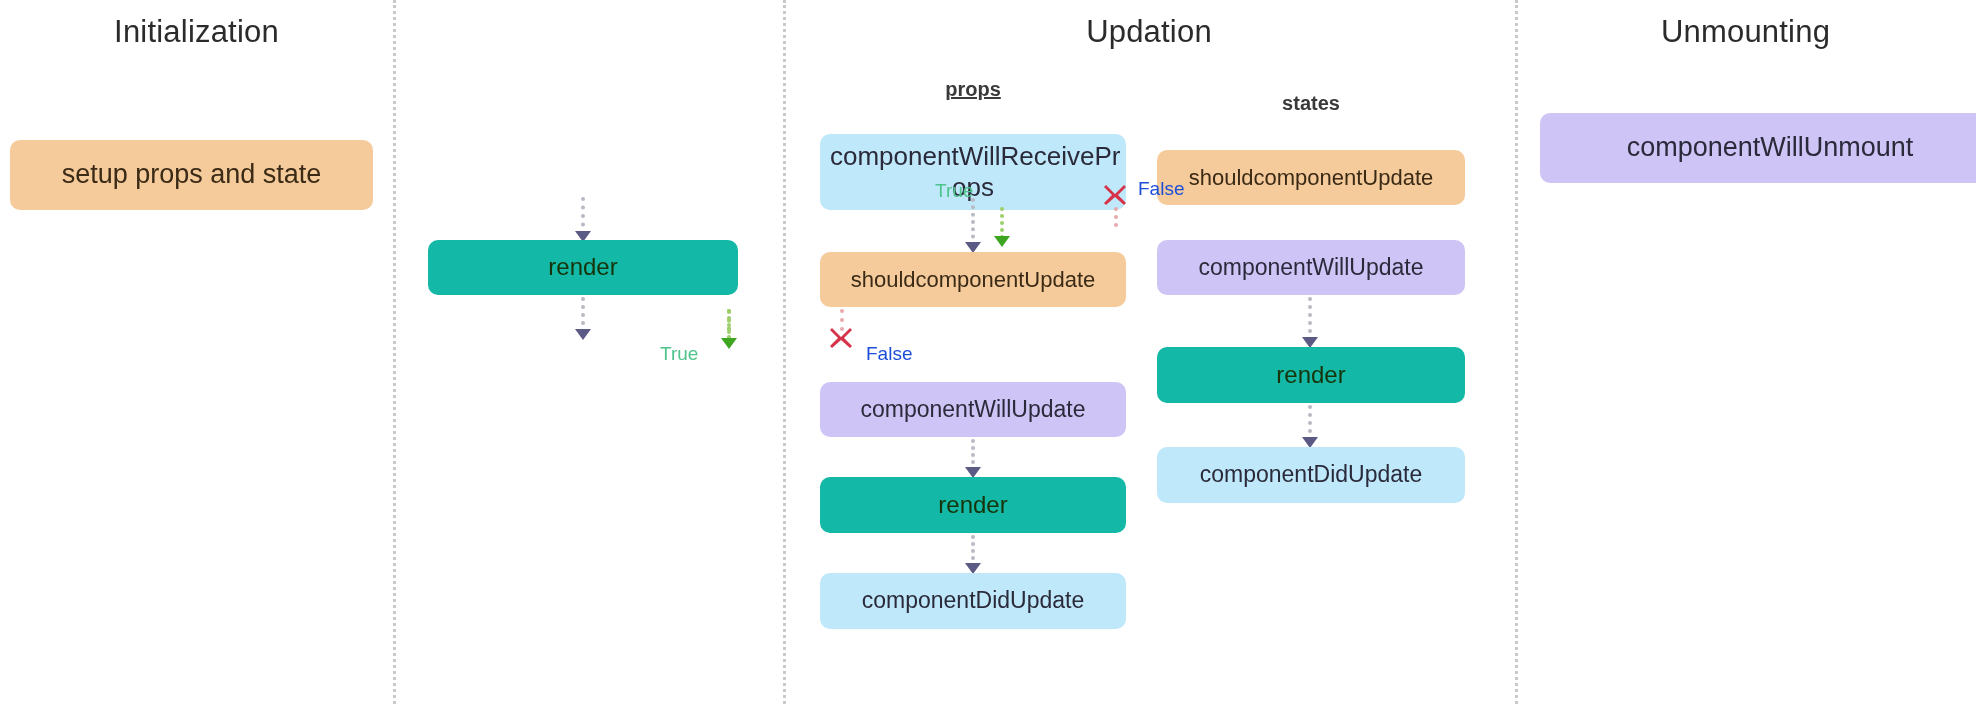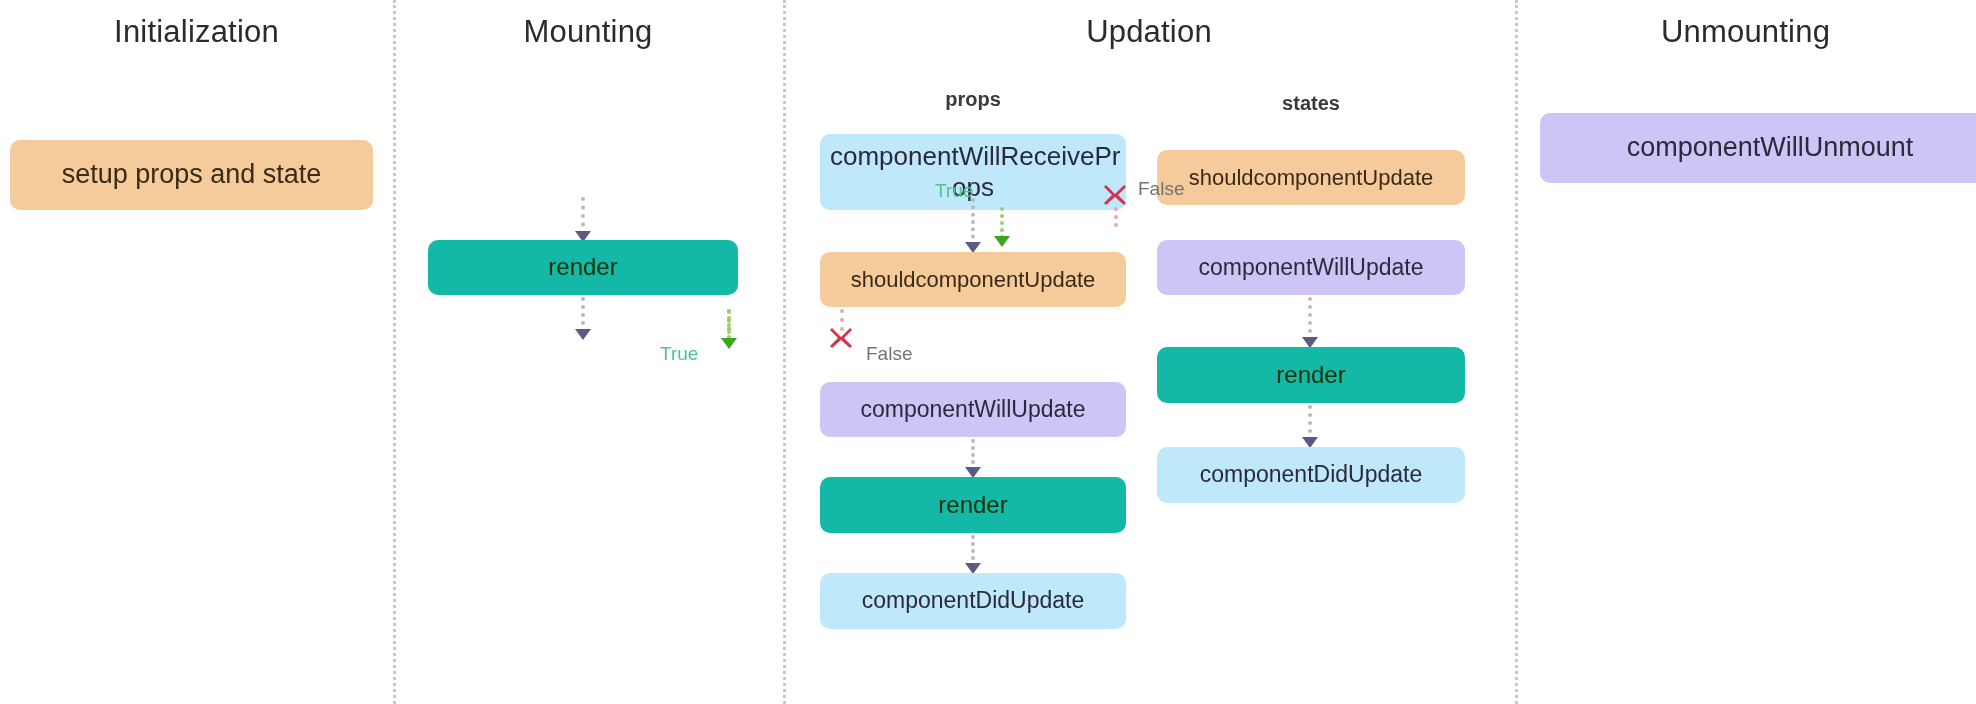--- a/index.html
+++ b/index.html
@@ -90,48 +90,47 @@
   .arrowhead.green-head { border-top-color: #3ea520; }
 
   
   .flag {
     position: absolute;
     font-size: 19px;
     font-weight: 400;
     white-space: nowrap;
   }
   .flag.true-flag  { color: #4fc48c; }
-  .flag.false-flag { color: #737373; }
+  .flag.false-flag { color: #1d4ed8; }
 
   
   .x-mark {
     position: absolute;
     width: 26px;
     height: 26px;
   }
   .x-mark svg { display: block; width: 26px; height: 26px; }
 </style>
 </head>
 <body>
 
 <div id="canvas">
 
   <div class="divider" style="left:393px;"></div>
   <div class="divider" style="left:783px;"></div>
   <div class="divider" style="left:1515px;"></div>
 
   <div class="phase-title" style="left:0px; top:14px; width:393px;">Initialization</div>
 
-  <div class="phase-title" style="left:393px; top:14px; width:390px;">Mounting</div>
 
   <div class="phase-title" style="left:783px; top:14px; width:732px;">Updation</div>
 
   <div class="phase-title" style="left:1515px; top:14px; width:461px;">Unmounting</div>
 
-  <div class="sub-title" style="left:820px; top:88px; width:306px;">props</div>
+  <div class="sub-title" style="left:820px; top:78px; width:306px;text-decoration:underline;">props</div>
 
   <div class="sub-title" style="left:1157px; top:92px; width:308px;">states</div>
 
   <div class="node orange" style="left:10px; top:140px; width:363px; height:70px; font-size:27px;">
     <span class="label">setup props and state</span>
   </div>
 
 
   <div class="conn" style="left:581px; top:197px; height:38px;"></div>
   <div class="arrowhead" style="left:575px; top:231px;"></div>

